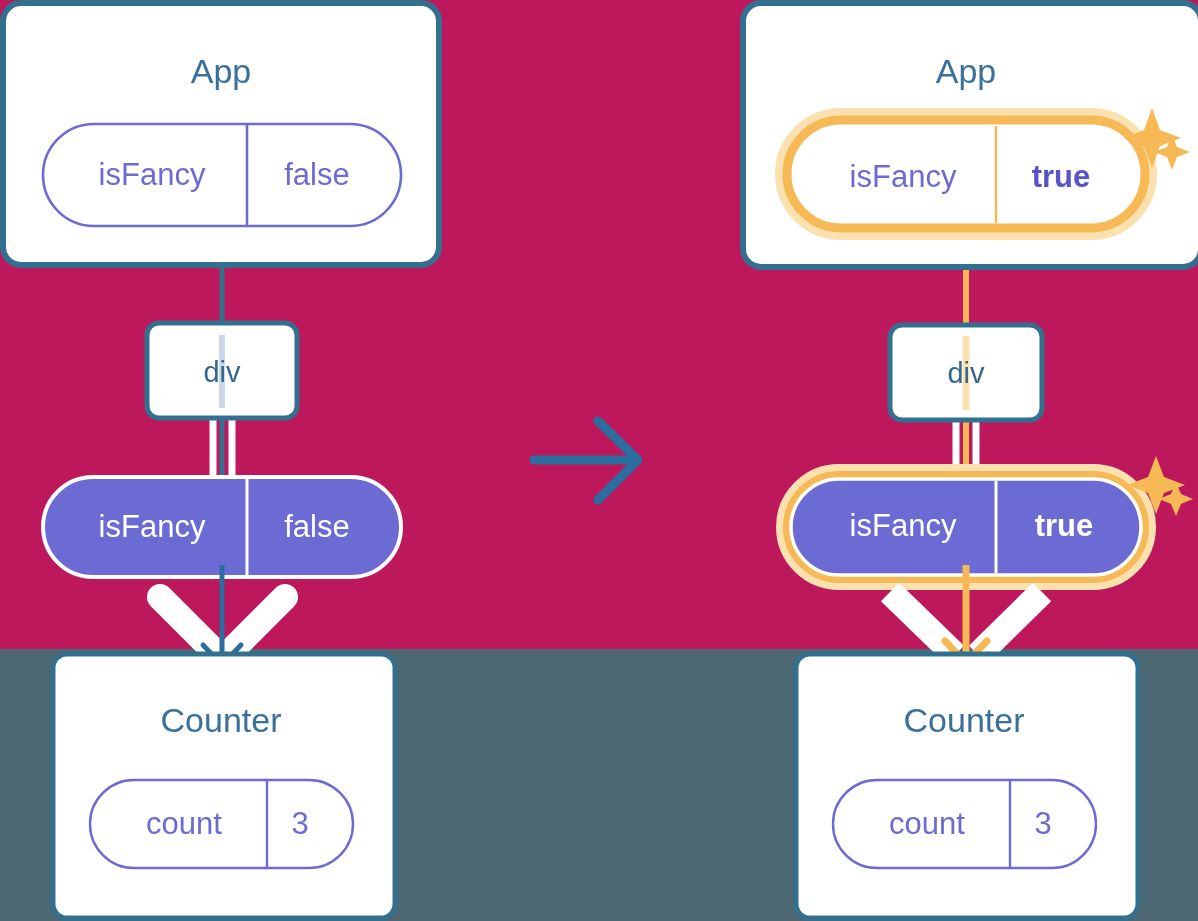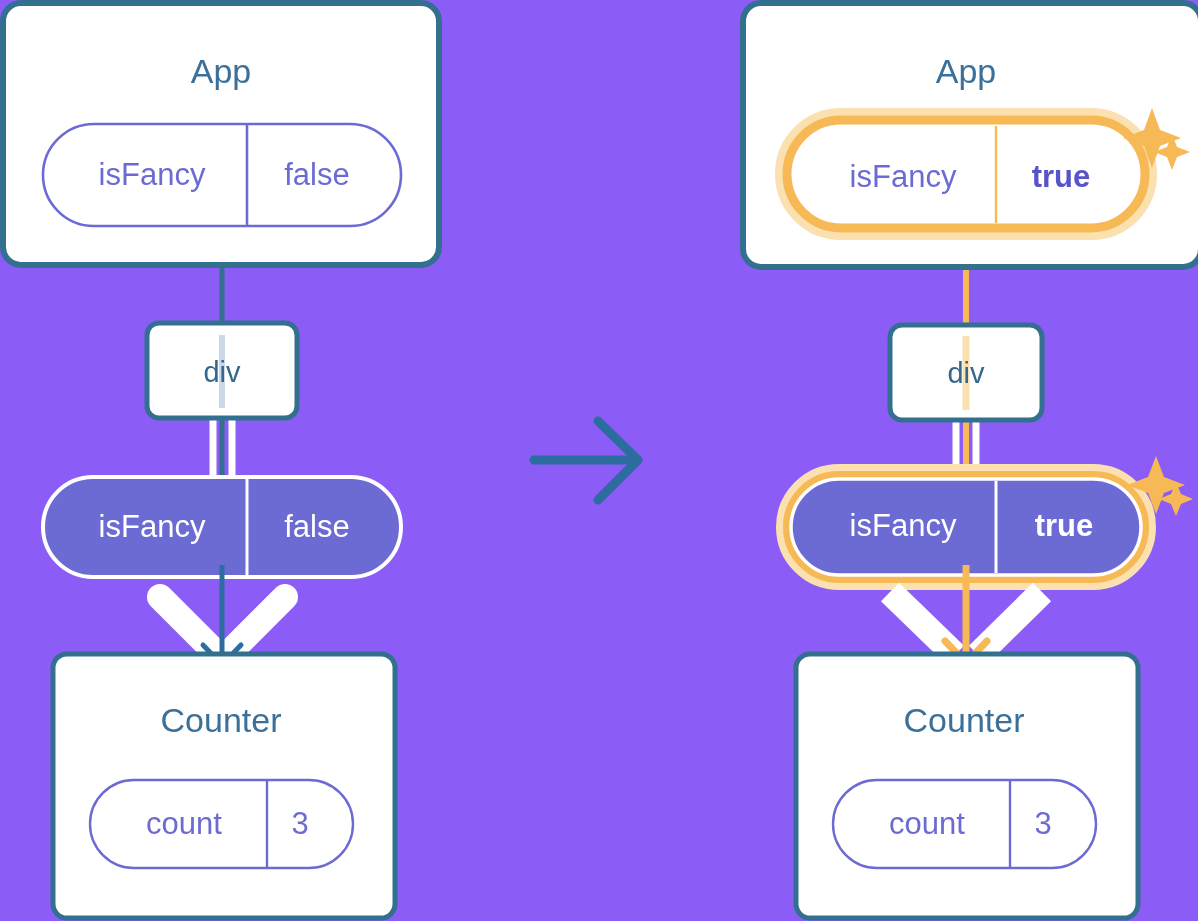--- a/index.html
+++ b/index.html
@@ -10,22 +10,22 @@
   body {
     width: 1198px;
     height: 921px;
     font-family: "Liberation Sans", sans-serif;
     overflow: hidden;
     position: relative;
   }
   #stage {
     position: relative;
     width: 1198px;
-    height: 921px;
-    background: #8b5cf6;
+    height: 649px;
+    background: #be185d;
   }
   svg.diagram {
     position: absolute;
     left: 0;
     top: 0;
     width: 1198px;
     height: 921px;
     display: block;
   }
   .card-title {

